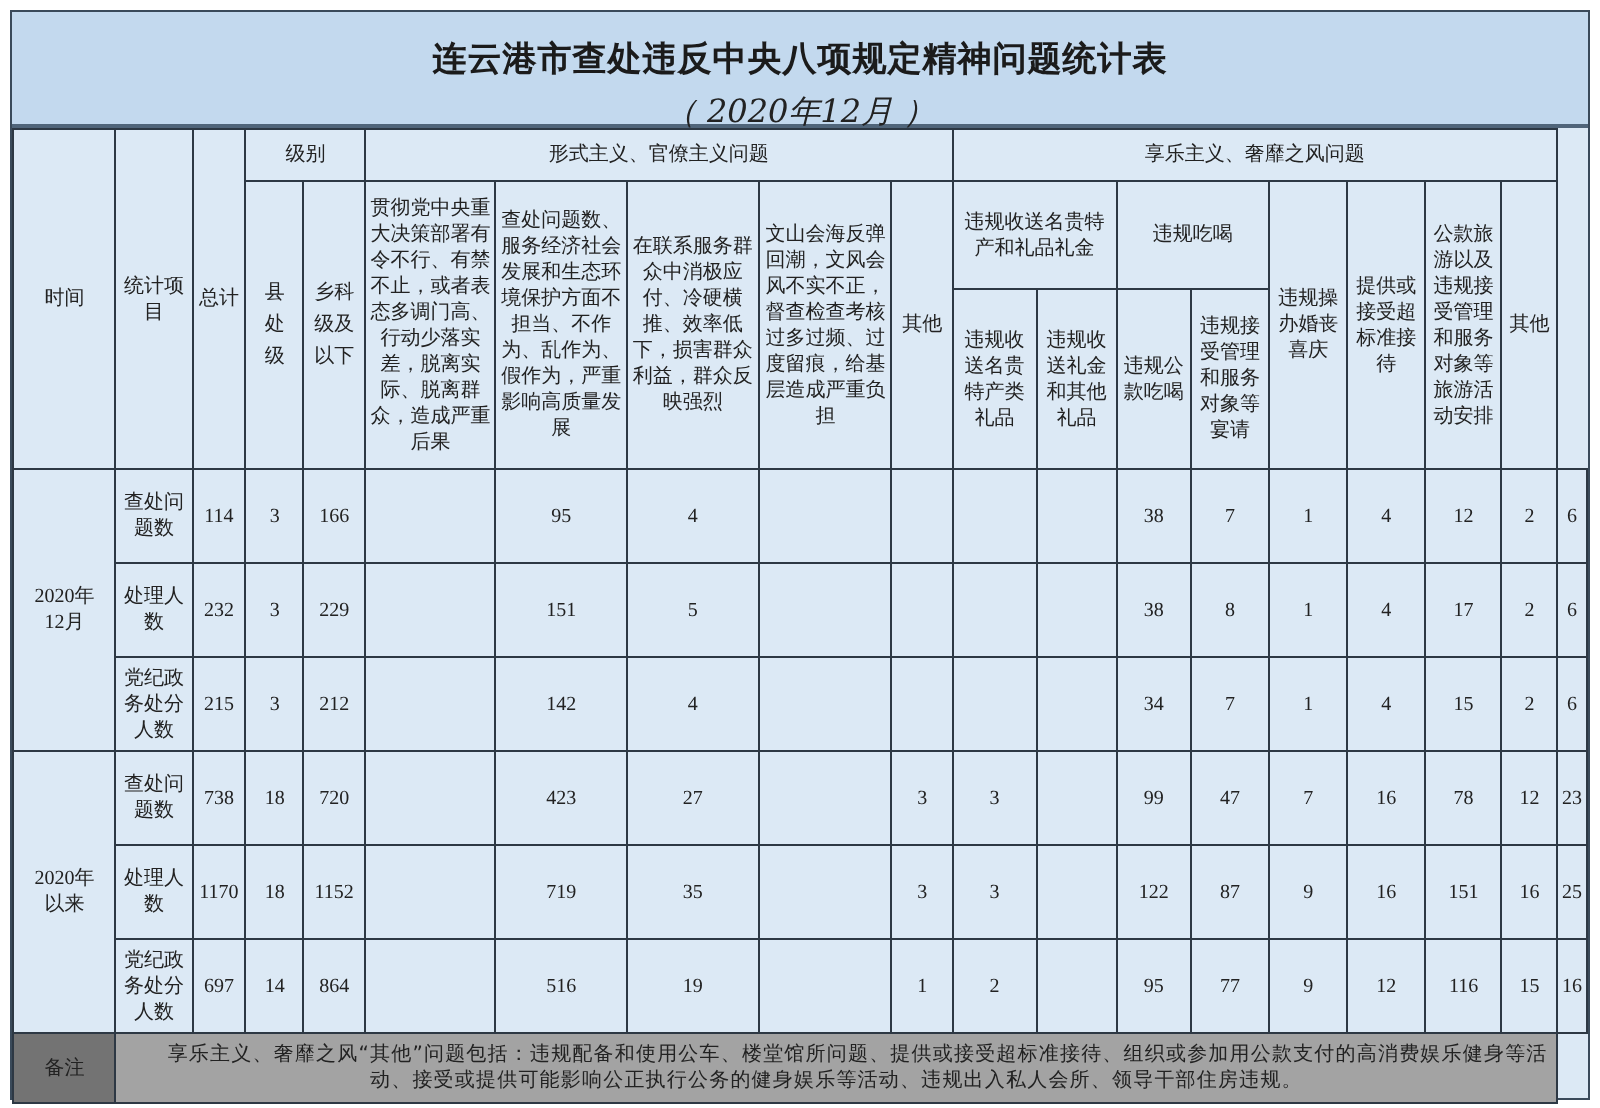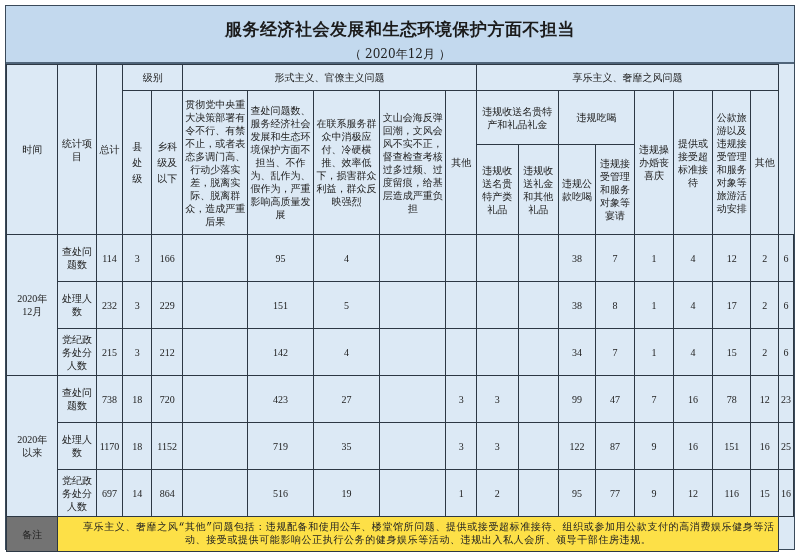--- a/index.html
+++ b/index.html
@@ -3,36 +3,36 @@
 <meta charset="utf-8">
 <style>
   html, body { margin:0; padding:0; background:#ffffff; }
   body { width:800px; height:554px; position:relative; overflow:hidden;
          font-family:"DejaVu Sans", sans-serif; color:#222; }
   .sheet { position:absolute; left:5px; top:5px; width:790px; height:545px;
            background:#dce9f5; border:1px solid #3a4a5a; box-sizing:border-box; }
   .title-area { position:absolute; left:0; top:0; width:788px; height:58px;
                 background:#c3d9ee; border-bottom:2px solid #50657a; box-sizing:border-box; text-align:center; }
   .title { font-family:"DejaVu Serif", serif; font-size:17px; font-weight:bold; margin-top:12px; letter-spacing:0.5px; color:#1b1b1b; }
-  .subtitle { font-family:"DejaVu Serif", serif; font-size:12px; margin-top:5px; color:#222; }
+  .subtitle { font-family:"DejaVu Serif", serif; font-size:16px; margin-top:5px; color:#222;font-style:italic; }
   table.grid { position:absolute; left:0; top:58px; border-collapse:collapse; table-layout:fixed; }
   table.grid td { border:1px solid #2d3844; text-align:center; vertical-align:middle;
                   padding:0 2px; font-size:10px; line-height:13px; overflow:hidden; box-sizing:border-box; }
   td.num { font-family:"Liberation Serif", serif; font-size:10.5px; }
   td.desc { font-size:9.5px; line-height:12.6px; padding:1px 3px; }
   td.thick-top { border-top:2px solid #2d3844; }
   td.note-label { font-size:11px; background:#737373; }
-  td.note-text { text-align:left; font-size:9.5px; line-height:15px; padding:2px 4px; background:#fde047; letter-spacing:0.6px;font-family:Liberation Mono, monospace; }
+  td.note-text { text-align:left; font-size:9.5px; line-height:15px; padding:2px 4px; background:#a3a3a3; letter-spacing:0.6px; }
 </style>
 </head>
 <body>
 
 <div class="sheet">
   <div class="title-area">
-    <div class="title">服务经济社会发展和生态环境保护方面不担当</div>
+    <div class="title">连云港市查处违反中央八项规定精神问题统计表</div>
     <div class="subtitle">（ 2020年12月 ）</div>
   </div>
 
   <table class="grid">
     <colgroup>
       <col style="width:52px">
         <col style="width:39px">
         <col style="width:27px">
         <col style="width:29px">
         <col style="width:31px">

